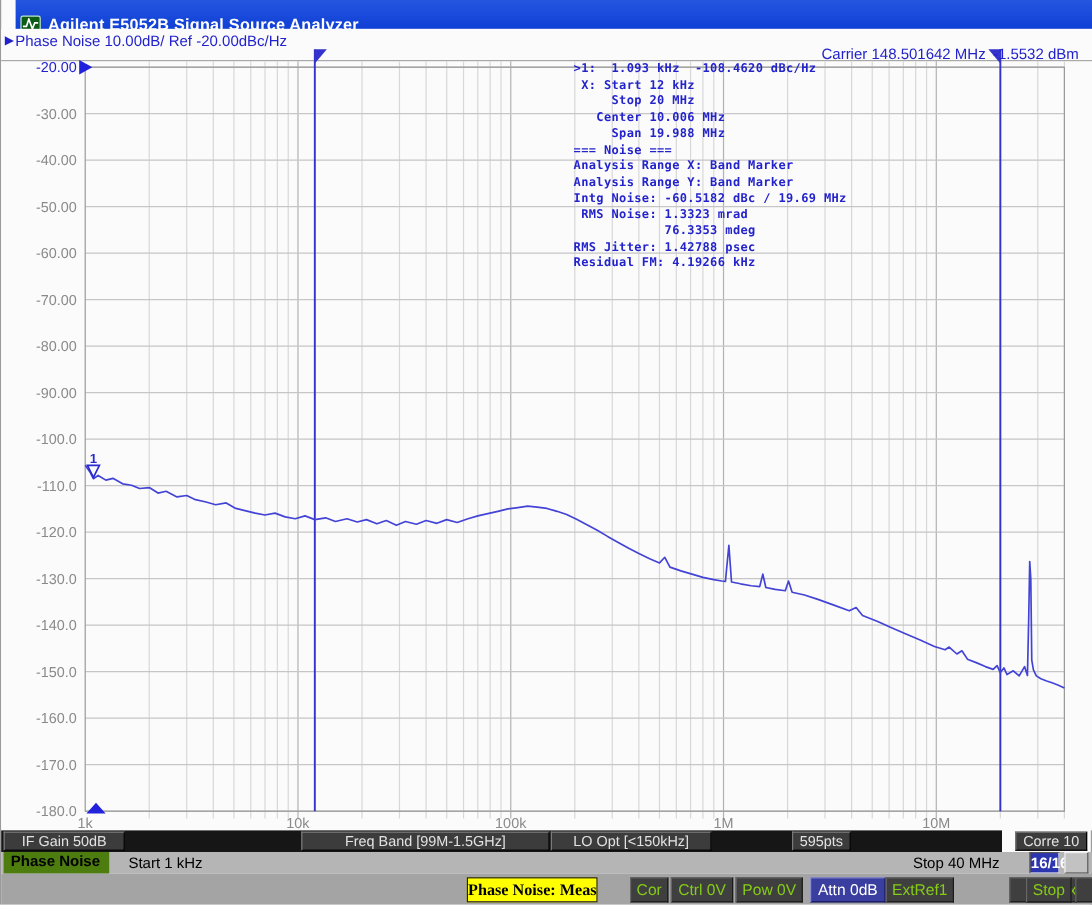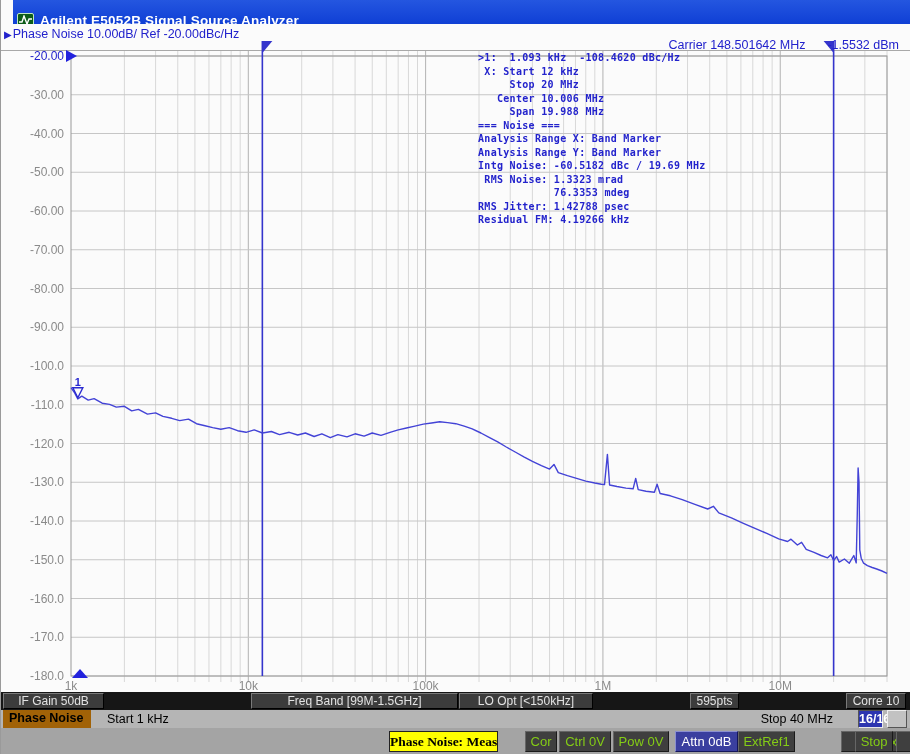--- a/index.html
+++ b/index.html
@@ -12,34 +12,34 @@
               background:linear-gradient(to bottom,#2456e0 0%,#1141d6 55%,#0b33bf 100%);
               display:flex; align-items:center; padding-left:4px; }
   #app-icon { width:17px; height:14px; background:#0c5c18; border:1px solid #bfe8bf; border-radius:2px;
               display:flex; align-items:center; justify-content:center; margin-right:6px; }
   #app-title { color:#ffffff; font-size:13.5px; font-weight:bold; letter-spacing:0.2px; }
 
   
   #screen { position:absolute; left:0; top:24px; width:910px; height:668px; background:#fbfbfb; }
   #trace-label-row { position:absolute; left:3px; top:3px; color:#2222cc; font-size:12.5px; display:flex; align-items:center; }
   #trace-label-row .arrow { color:#2222cc; font-size:10px; margin-right:1px; }
-  #carrier-row { position:absolute; top:14px; right:12px; color:#2222cc; font-size:12.5px; display:flex; gap:22px; z-index:3; }
+  #carrier-row { position:absolute; top:14px; right:12px; color:#2222cc; font-size:12.5px; display:flex; gap:6px; z-index:3; }
   #hsep { position:absolute; left:0; top:26px; width:910px; height:1px; background:#a8a8a8; }
   #plot-svg { position:absolute; left:0; top:-24px; width:910px; height:754px; z-index:1; }
   #marker-info { position:absolute; left:477px; top:27px; z-index:2; color:#2323cc;
                  font-family:"DejaVu Sans Mono", monospace; font-size:10px; font-weight:bold;
                  letter-spacing:0.3px; line-height:13.5px; white-space:pre; }
 
   
-  #row1 { position:absolute; left:0; top:692px; width:910px; height:18px; background:#161616; }
+  #row1 { position:absolute; left:0; top:692px; width:834px; height:18px; background:#161616; }
   .dbtn { position:absolute; top:1px; height:16px; background:#3c3c3c; color:#e2e2e2; font-size:12px;
           line-height:14px; text-align:center; border-top:1px solid #7a7a7a; border-left:1px solid #7a7a7a;
           border-right:1px solid #000; border-bottom:1px solid #000; padding:0 4px; }
   #row2 { position:absolute; left:0; top:710px; width:910px; height:18px; background:#b5b5b5; color:#000; font-size:12.5px; }
-  #phase-noise-tab { position:absolute; left:2px; top:0; height:18px; padding:1px 8px 0 6px; background:#a16207; font-weight:bold; }
+  #phase-noise-tab { position:absolute; left:2px; top:0; height:18px; padding:1px 8px 0 6px; background:#4d7c0f; font-weight:bold; }
   #sweep-start { position:absolute; left:106px; top:1.5px; }
   #sweep-stop { position:absolute; right:78px; top:1.5px; }
   #avg-count { position:absolute; right:28px; top:0; width:25px; height:18px; background:#2c35b0; color:#fff;
                font-weight:bold; text-align:center; line-height:17px;
                border-top:1px solid #555; border-left:1px solid #555; border-bottom:1px solid #e8e8e8; border-right:1px solid #e8e8e8; }
   #scroll-stub { position:absolute; right:4px; top:0; width:20px; height:18px; background:#c2c2c2;
                  border-top:1px solid #eee; border-left:1px solid #eee; border-bottom:1px solid #555; border-right:1px solid #555; }
   #row3 { position:absolute; left:0; top:728px; width:910px; height:26px; background:#a4a4a4; }
   .r3btn { position:absolute; top:3px; height:21px; font-size:13px; line-height:19px; text-align:center;
            background:#3f3f3f; color:#84cc16; border:1px solid #666; border-bottom-color:#1a1a1a; border-right-color:#1a1a1a; padding:0 4px; }
@@ -173,21 +173,21 @@
  RMS Noise: 1.3323 mrad
             76.3353 mdeg
 RMS Jitter: 1.42788 psec
 Residual FM: 4.19266 kHz</pre>
   </div>
 
   <div id="row1">
     <div class="dbtn" style="left:2px;width:101px;">IF Gain 50dB</div>
     <div class="dbtn" style="left:250px;width:207px;">Freq Band [99M-1.5GHz]</div>
     <div class="dbtn" style="left:458px;width:134px;">LO Opt [&lt;150kHz]</div>
-    <div class="dbtn" style="left:689px;width:49px;">595pts</div>
+    <div class="dbtn" style="left:659px;width:49px;">595pts</div>
     <div class="dbtn" style="left:845px;width:60px;">Corre 10</div>
   </div>
 
   <div id="row2">
     <div id="phase-noise-tab">Phase Noise</div>
     <span id="sweep-start">Start 1 kHz</span>
     <span id="sweep-stop">Stop 40 MHz</span>
     <div id="avg-count">16/16</div>
     <div id="scroll-stub"></div>
   </div>

